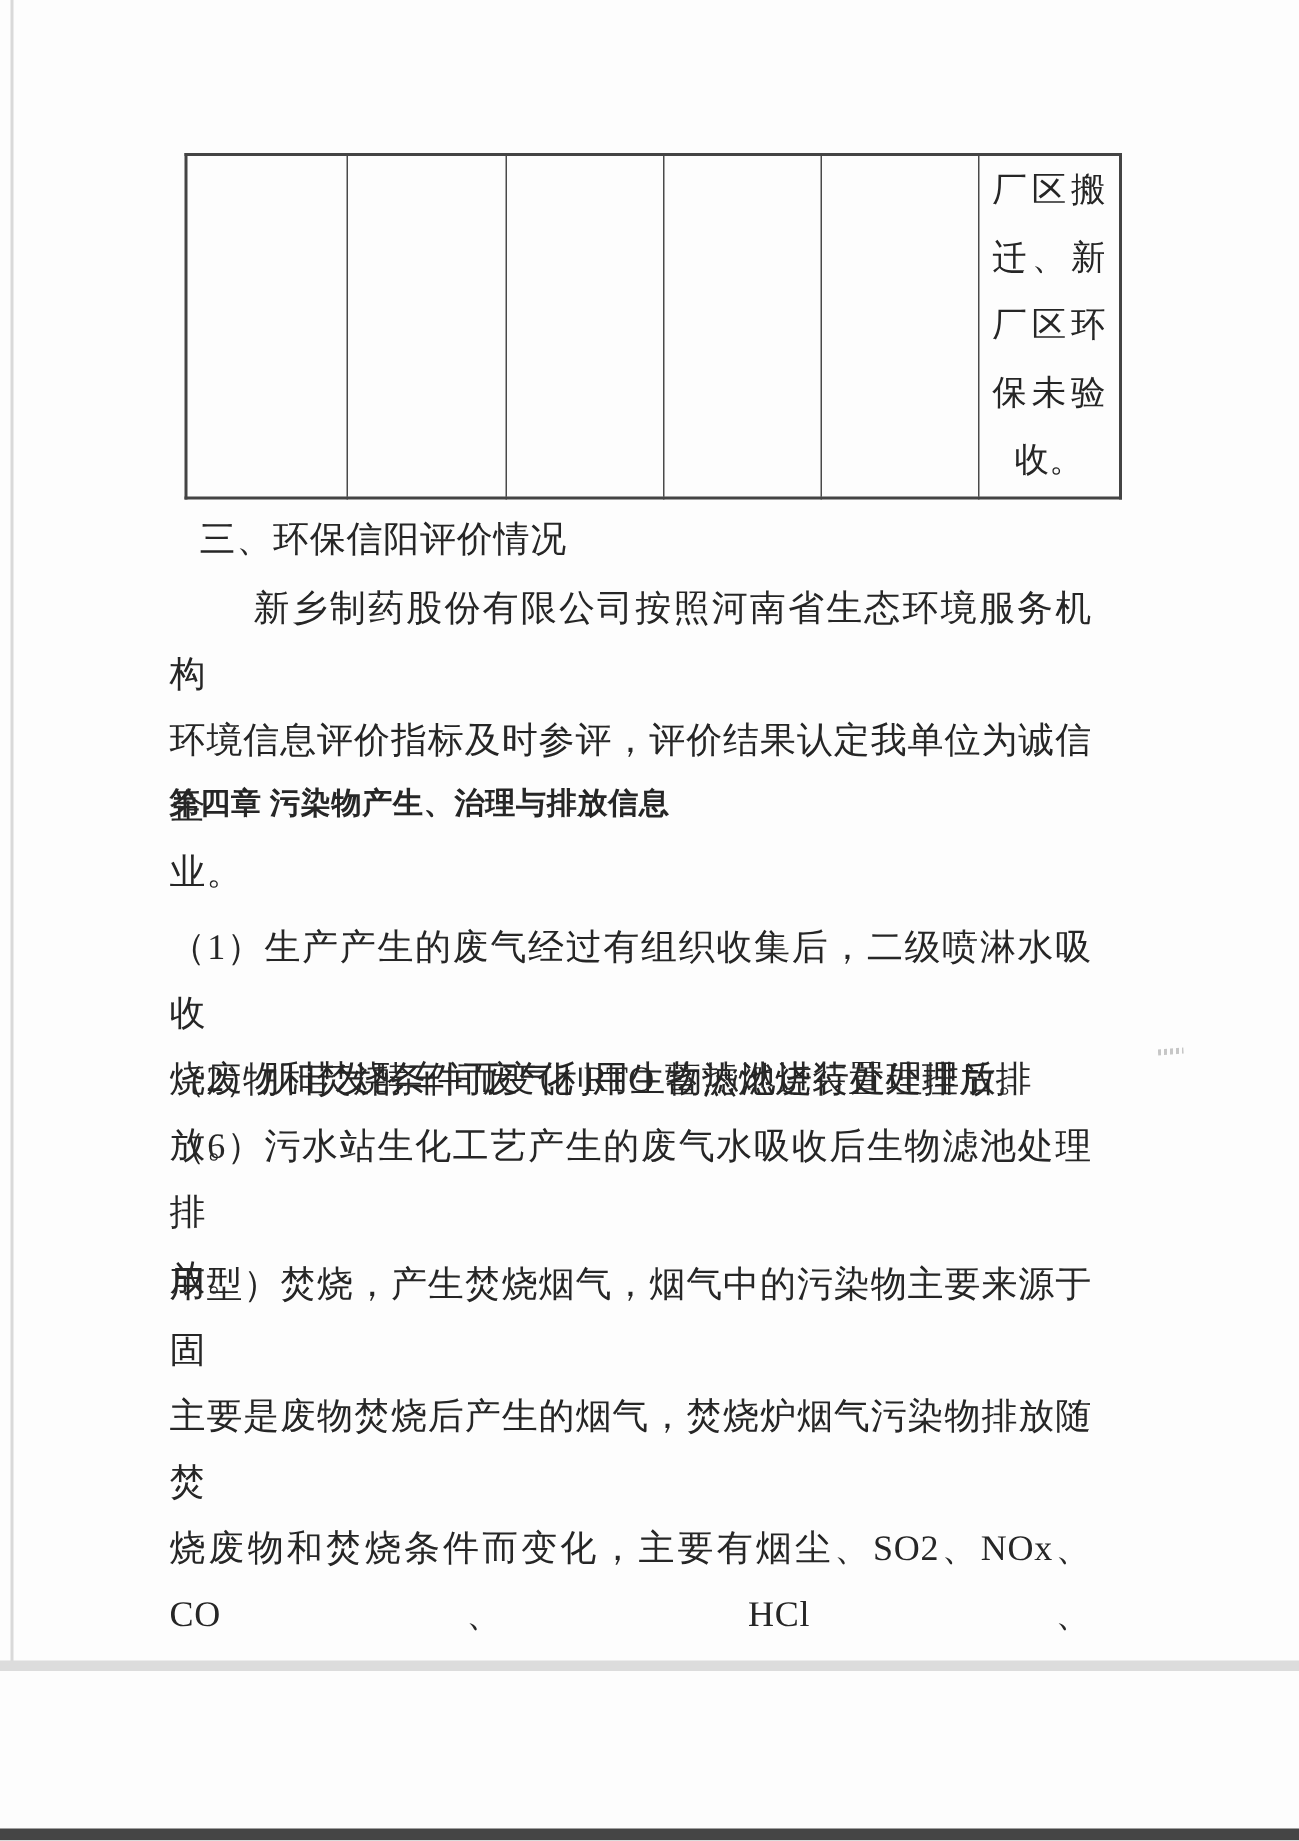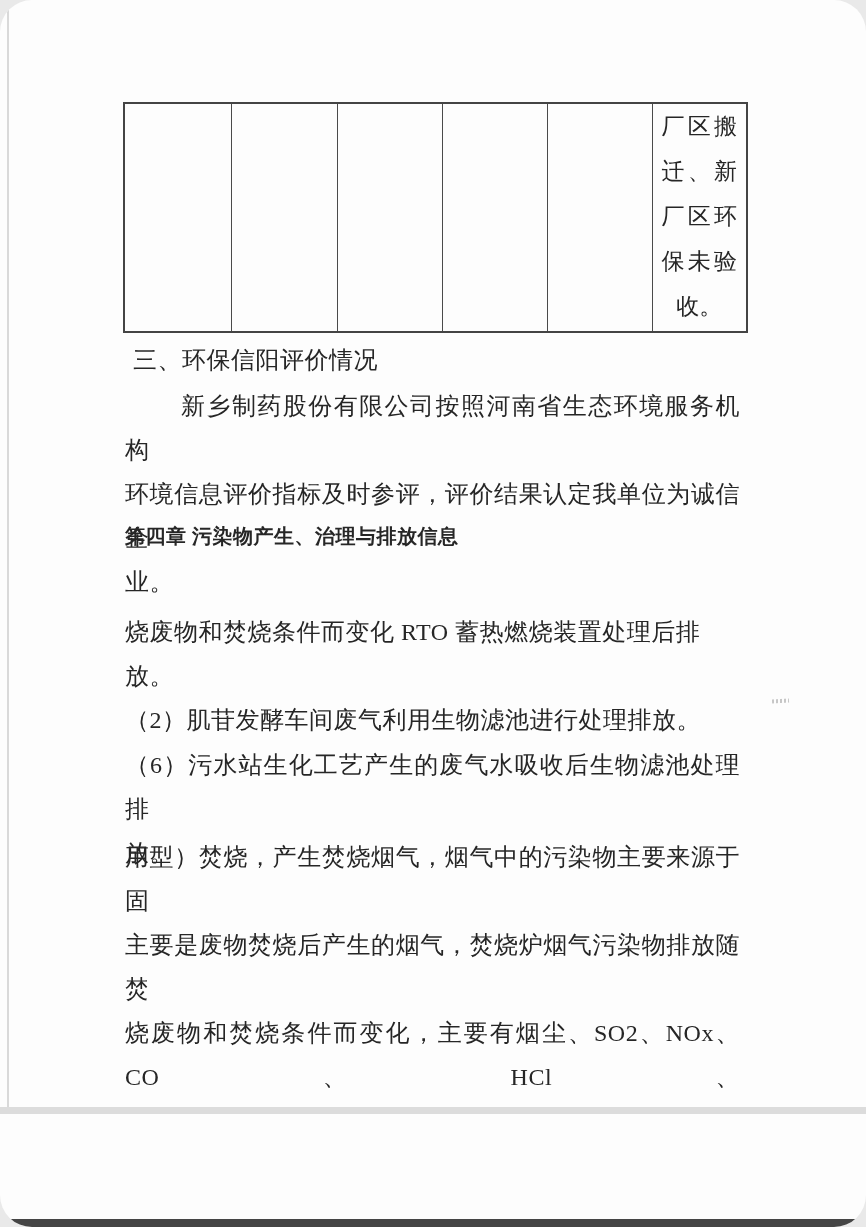--- a/index.html
+++ b/index.html
@@ -8,21 +8,20 @@
     background: #e9e9e9;
   }
   .page {
     position: relative;
     width: 866px;
     height: 1227px;
     background: #fdfdfd;
     overflow: hidden;
     font-family: "Liberation Serif", "DejaVu Serif", serif;
     color: #262626;
-    border-radius: 32px;
   }
   
   .scan-edge-left {
     position: absolute;
     left: 7px; top: 0;
     width: 2px; height: 1112px;
     background: #d9d9d9;
   }
   .scan-stripe {
     position: absolute;
@@ -68,21 +67,21 @@
     text-align: justify;
     text-align-last: justify;
   }
   td.cell-text .cl.center {
     text-align: center;
     text-align-last: center;
   }
   
   .tx {
     position: absolute;
-    left: 125px;
+    left: 113px;
     width: 615px;
     font-size: 24px;
     line-height: 45px;
     letter-spacing: 0.5px;
   }
   .tx .ln { min-height: 45px; }
   .tx .ln.jl { text-align: justify; text-align-last: justify; }
   .tx .ln.indent { text-indent: 56px; }
   .h3-heading { top: 338px; left: 133px; }
   .intro { top: 384px; line-height: 44px; }
@@ -141,20 +140,21 @@
   <div class="tx intro">
     <div class="ln jl indent">新乡制药股份有限公司按照河南省生态环境服务机构</div>
     <div class="ln jl">环境信息评价指标及时参评，评价结果认定我单位为诚信企</div>
     <div class="ln">业。</div>
   </div>
 
   <div class="tx chapter">第四章 污染物产生、治理与排放信息</div>
 
 
   <div class="tx item1">
+    <div class="ln jl">（1）生产产生的废气经过有组织收集后，二级喷淋水吸收</div>
     <div class="ln">烧废物和焚烧条件而变化 RTO 蓄热燃烧装置处理后排放。</div>
   </div>
 
   <div class="tx item2">
     <div class="ln">（2）肌苷发酵车间废气利用生物滤池进行处理排放。</div>
   </div>
 
   <div class="tx item3">
     <div class="ln jl">（6）污水站生化工艺产生的废气水吸收后生物滤池处理排</div>
     <div class="ln">放。</div>

